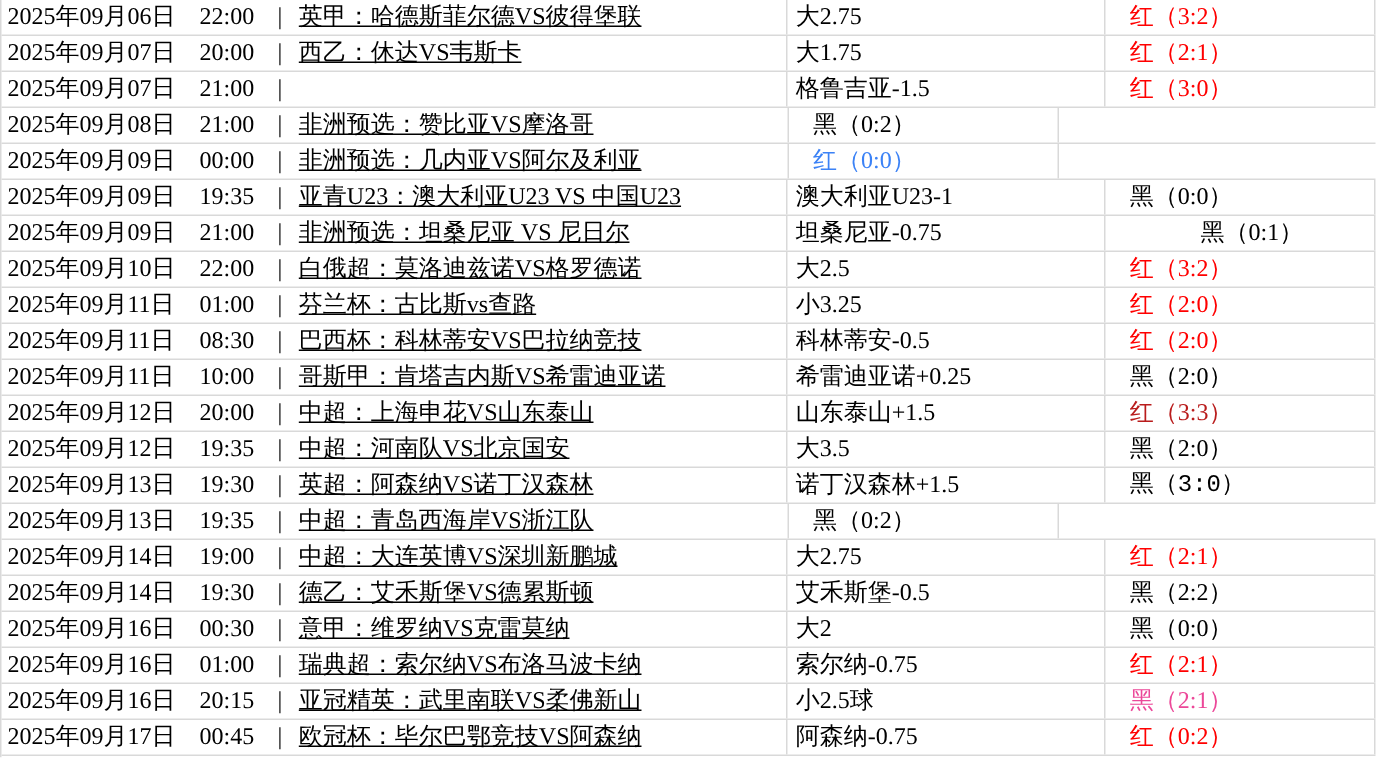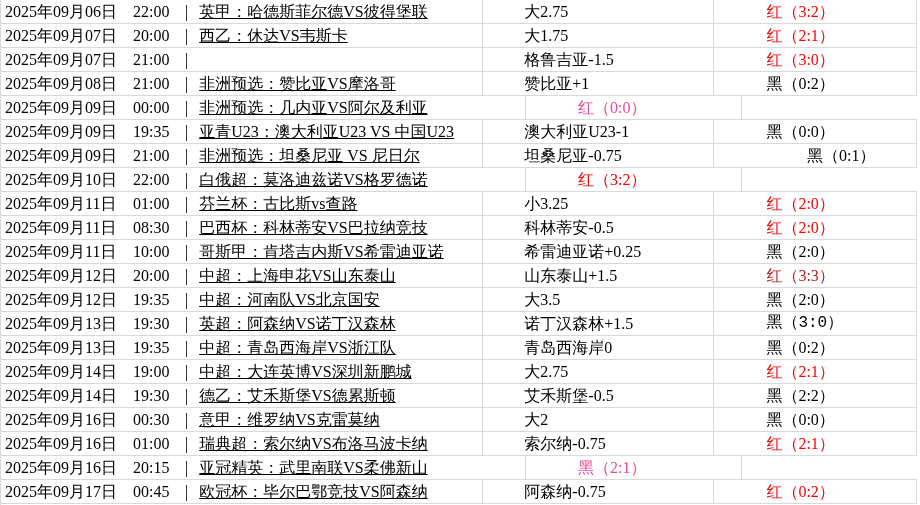--- a/index.html
+++ b/index.html
@@ -21,21 +21,20 @@
     box-sizing: border-box;
     border-left: 1px solid #d9d9d9;
     background: #ffffff;
   }
   .row {
     display: flex;
     height: 24px;
     box-sizing: border-box;
     border-bottom: 1px solid #d9d9d9;
     line-height: 23px;
-    gap: 36px;
   }
   .cell {
     box-sizing: border-box;
     border-right: 1px solid #d9d9d9;
     white-space: nowrap;
     overflow: hidden;
     height: 100%;
   }
   .c1 {
     width: 525px;
@@ -105,31 +104,30 @@
     <div class="cell c2">格鲁吉亚-1.5</div>
     <div class="cell c3" style="color: rgb(255, 0, 0);">红（3:0）</div>
   </div>
     <div class="row">
     <div class="cell c1">
       <span class="date">2025年09月08日</span>
       <span class="time">21:00</span>
       <span class="sep">|</span>
       <span class="match">非洲预选：赞比亚VS摩洛哥</span>
     </div>
-    <div class="cell c2">赞比亚+1</div>
     <div class="cell c3" style="color: rgb(0, 0, 0);">黑（0:2）</div>
   </div>
     <div class="row">
     <div class="cell c1">
       <span class="date">2025年09月09日</span>
       <span class="time">00:00</span>
       <span class="sep">|</span>
       <span class="match">非洲预选：几内亚VS阿尔及利亚</span>
     </div>
-    <div class="cell c3" style="color: #ec4899;">红（0:0）</div>
+    <div class="cell c3" style="color: #3b82f6;">红（0:0）</div>
   </div>
     <div class="row">
     <div class="cell c1">
       <span class="date">2025年09月09日</span>
       <span class="time">19:35</span>
       <span class="sep">|</span>
       <span class="match">亚青U23：澳大利亚U23 VS 中国U23</span>
     </div>
     <div class="cell c2">澳大利亚U23-1</div>
     <div class="cell c3" style="color: rgb(0, 0, 0);">黑（0:0）</div>
@@ -144,20 +142,21 @@
     <div class="cell c2">坦桑尼亚-0.75</div>
     <div class="cell c3" style="color: rgb(0, 0, 0); text-align: center;">黑（0:1）</div>
   </div>
     <div class="row">
     <div class="cell c1">
       <span class="date">2025年09月10日</span>
       <span class="time">22:00</span>
       <span class="sep">|</span>
       <span class="match">白俄超：莫洛迪兹诺VS格罗德诺</span>
     </div>
+    <div class="cell c2">大2.5</div>
     <div class="cell c3" style="color: rgb(255, 0, 0);">红（3:2）</div>
   </div>
     <div class="row">
     <div class="cell c1">
       <span class="date">2025年09月11日</span>
       <span class="time">01:00</span>
       <span class="sep">|</span>
       <span class="match">芬兰杯：古比斯vs查路</span>
     </div>
     <div class="cell c2">小3.25</div>
@@ -213,21 +212,20 @@
     <div class="cell c2">诺丁汉森林+1.5</div>
     <div class="cell c3" style="color: rgb(0, 0, 0); font-family: Liberation Mono, monospace;">黑（3:0）</div>
   </div>
     <div class="row">
     <div class="cell c1">
       <span class="date">2025年09月13日</span>
       <span class="time">19:35</span>
       <span class="sep">|</span>
       <span class="match">中超：青岛西海岸VS浙江队</span>
     </div>
-    <div class="cell c2">青岛西海岸0</div>
     <div class="cell c3" style="color: rgb(0, 0, 0);">黑（0:2）</div>
   </div>
     <div class="row">
     <div class="cell c1">
       <span class="date">2025年09月14日</span>
       <span class="time">19:00</span>
       <span class="sep">|</span>
       <span class="match">中超：大连英博VS深圳新鹏城</span>
     </div>
     <div class="cell c2">大2.75</div>
@@ -263,20 +261,21 @@
     <div class="cell c2">索尔纳-0.75</div>
     <div class="cell c3" style="color: rgb(255, 0, 0);">红（2:1）</div>
   </div>
     <div class="row">
     <div class="cell c1">
       <span class="date">2025年09月16日</span>
       <span class="time">20:15</span>
       <span class="sep">|</span>
       <span class="match">亚冠精英：武里南联VS柔佛新山</span>
     </div>
+    <div class="cell c2">小2.5球</div>
     <div class="cell c3" style="color: #ec4899;">黑（2:1）</div>
   </div>
     <div class="row">
     <div class="cell c1">
       <span class="date">2025年09月17日</span>
       <span class="time">00:45</span>
       <span class="sep">|</span>
       <span class="match">欧冠杯：毕尔巴鄂竞技VS阿森纳</span>
     </div>
     <div class="cell c2">阿森纳-0.75</div>

